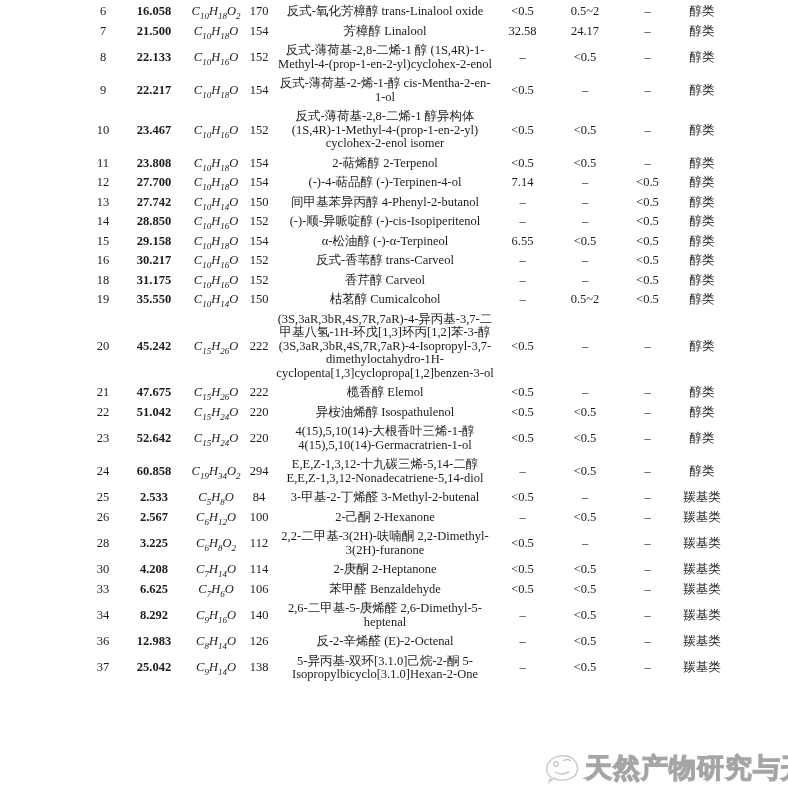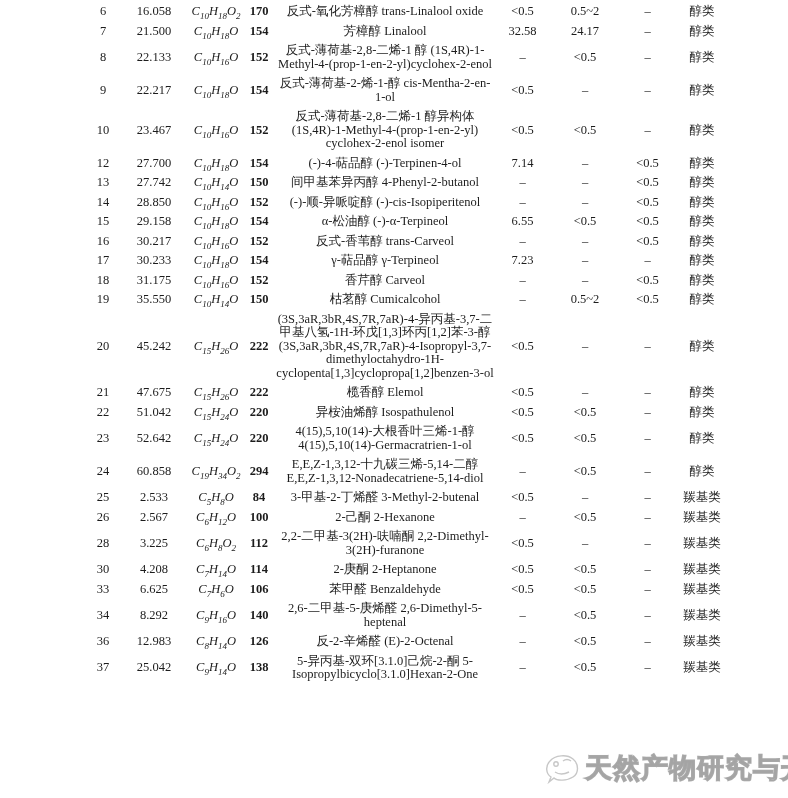--- a/index.html
+++ b/index.html
@@ -20,24 +20,24 @@
   }
   table.compounds td{
     padding:3px 0;
     font-size:12.5px;
     line-height:13.5px;
     vertical-align:middle;
     text-align:center;
     word-wrap:break-word;
   }
   td.c-no{width:30px;}
-  td.c-rt{width:72px;}
+  td.c-rt{width:72px;font-weight:bold;}
   td.c-f{width:52px;font-style:italic;}
   td.c-f sub{font-size:9px;line-height:0;}
-  td.c-mw{width:34px;font-weight:bold;}
+  td.c-mw{width:34px;}
   td.c-name{width:218px;text-align:left;padding-left:14px;padding-right:8px;margin-left:34px;}
   td.c-v1{width:57px;}
   td.c-v2{width:68px;}
   td.c-v3{width:57px;}
   td.c-cat{width:52px;margin-top:45px;}
   .watermark{
     position:absolute;
     left:543px;top:748px;
     display:flex;
     align-items:center;
@@ -116,20 +116,31 @@
           <td class="c-rt">23.467</td>
           <td class="c-f">C<sub>10</sub>H<sub>16</sub>O</td>
           <td class="c-mw">152</td>
           <td class="c-name">反式-薄荷基-2,8-二烯-1 醇异构体 (1S,4R)-1-Methyl-4-(prop-1-en-2-yl) cyclohex-2-enol isomer</td>
           <td class="c-v1">&lt;0.5</td>
           <td class="c-v2">&lt;0.5</td>
           <td class="c-v3">–</td>
           <td class="c-cat">醇类</td>
         </tr>
         <tr>
+          <td class="c-no">11</td>
+          <td class="c-rt">23.808</td>
+          <td class="c-f">C<sub>10</sub>H<sub>18</sub>O</td>
+          <td class="c-mw">154</td>
+          <td class="c-name">2-萜烯醇 2-Terpenol</td>
+          <td class="c-v1">&lt;0.5</td>
+          <td class="c-v2">&lt;0.5</td>
+          <td class="c-v3">–</td>
+          <td class="c-cat">醇类</td>
+        </tr>
+        <tr>
           <td class="c-no">12</td>
           <td class="c-rt">27.700</td>
           <td class="c-f">C<sub>10</sub>H<sub>18</sub>O</td>
           <td class="c-mw">154</td>
           <td class="c-name">(-)-4-萜品醇 (-)-Terpinen-4-ol</td>
           <td class="c-v1">7.14</td>
           <td class="c-v2">–</td>
           <td class="c-v3">&lt;0.5</td>
           <td class="c-cat">醇类</td>
         </tr>
@@ -168,31 +179,20 @@
         </tr>
         <tr>
           <td class="c-no">16</td>
           <td class="c-rt">30.217</td>
           <td class="c-f">C<sub>10</sub>H<sub>16</sub>O</td>
           <td class="c-mw">152</td>
           <td class="c-name">反式-香苇醇 trans-Carveol</td>
           <td class="c-v1">–</td>
           <td class="c-v2">–</td>
           <td class="c-v3">&lt;0.5</td>
-          <td class="c-cat">醇类</td>
-        </tr>
-        <tr>
-          <td class="c-no">17</td>
-          <td class="c-rt">30.233</td>
-          <td class="c-f">C<sub>10</sub>H<sub>18</sub>O</td>
-          <td class="c-mw">154</td>
-          <td class="c-name">γ-萜品醇 γ-Terpineol</td>
-          <td class="c-v1">7.23</td>
-          <td class="c-v2">–</td>
-          <td class="c-v3">–</td>
           <td class="c-cat">醇类</td>
         </tr>
         <tr>
           <td class="c-no">18</td>
           <td class="c-rt">31.175</td>
           <td class="c-f">C<sub>10</sub>H<sub>16</sub>O</td>
           <td class="c-mw">152</td>
           <td class="c-name">香芹醇 Carveol</td>
           <td class="c-v1">–</td>
           <td class="c-v2">–</td>

